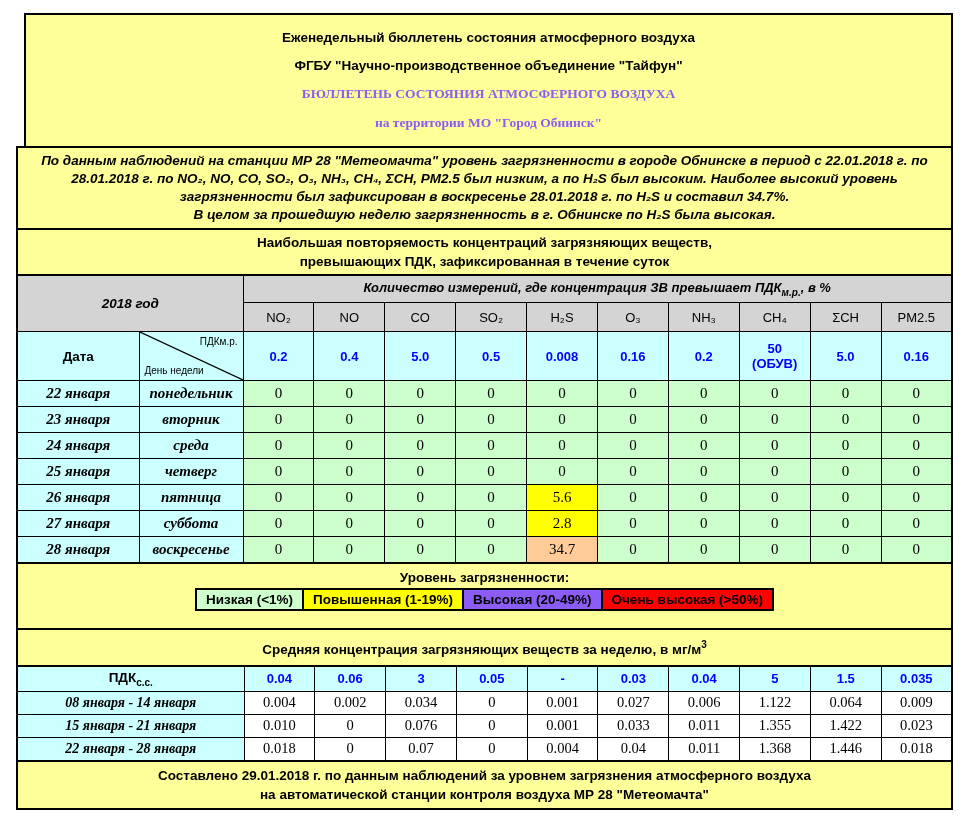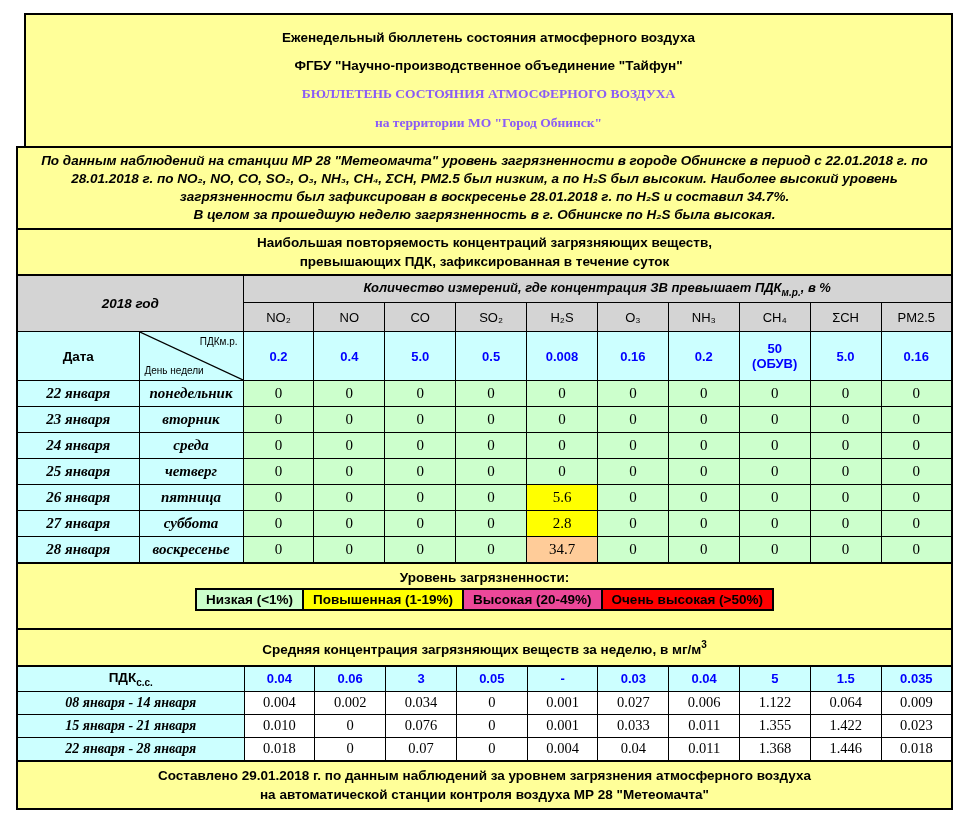--- a/index.html
+++ b/index.html
@@ -228,21 +228,21 @@
     </tbody>
   </table>
 
   <div class="sect legendbox">
     <div class="legendtitle">Уровень загрязненности:</div>
     <table class="legendtable">
       <tbody>
       <tr>
         <td style="background: rgb(204, 255, 204);">Низкая (&lt;1%)</td>
         <td style="background: rgb(255, 255, 0);">Повышенная (1-19%)</td>
-        <td style="background: #ec4899; margin-top: 12px;">Высокая (20-49%)</td>
+        <td style="background: #8b5cf6; margin-top: 12px;">Высокая (20-49%)</td>
         <td style="background: rgb(255, 0, 0); text-align: center;">Очень высокая (&gt;50%)</td>
       </tr>
       </tbody>
     </table>
   </div>
 
   <div class="sect">
     <div class="t2title"><span>Средняя концентрация загрязняющих веществ за неделю, в мг/м</span><sup>3</sup></div>
   </div>
 

